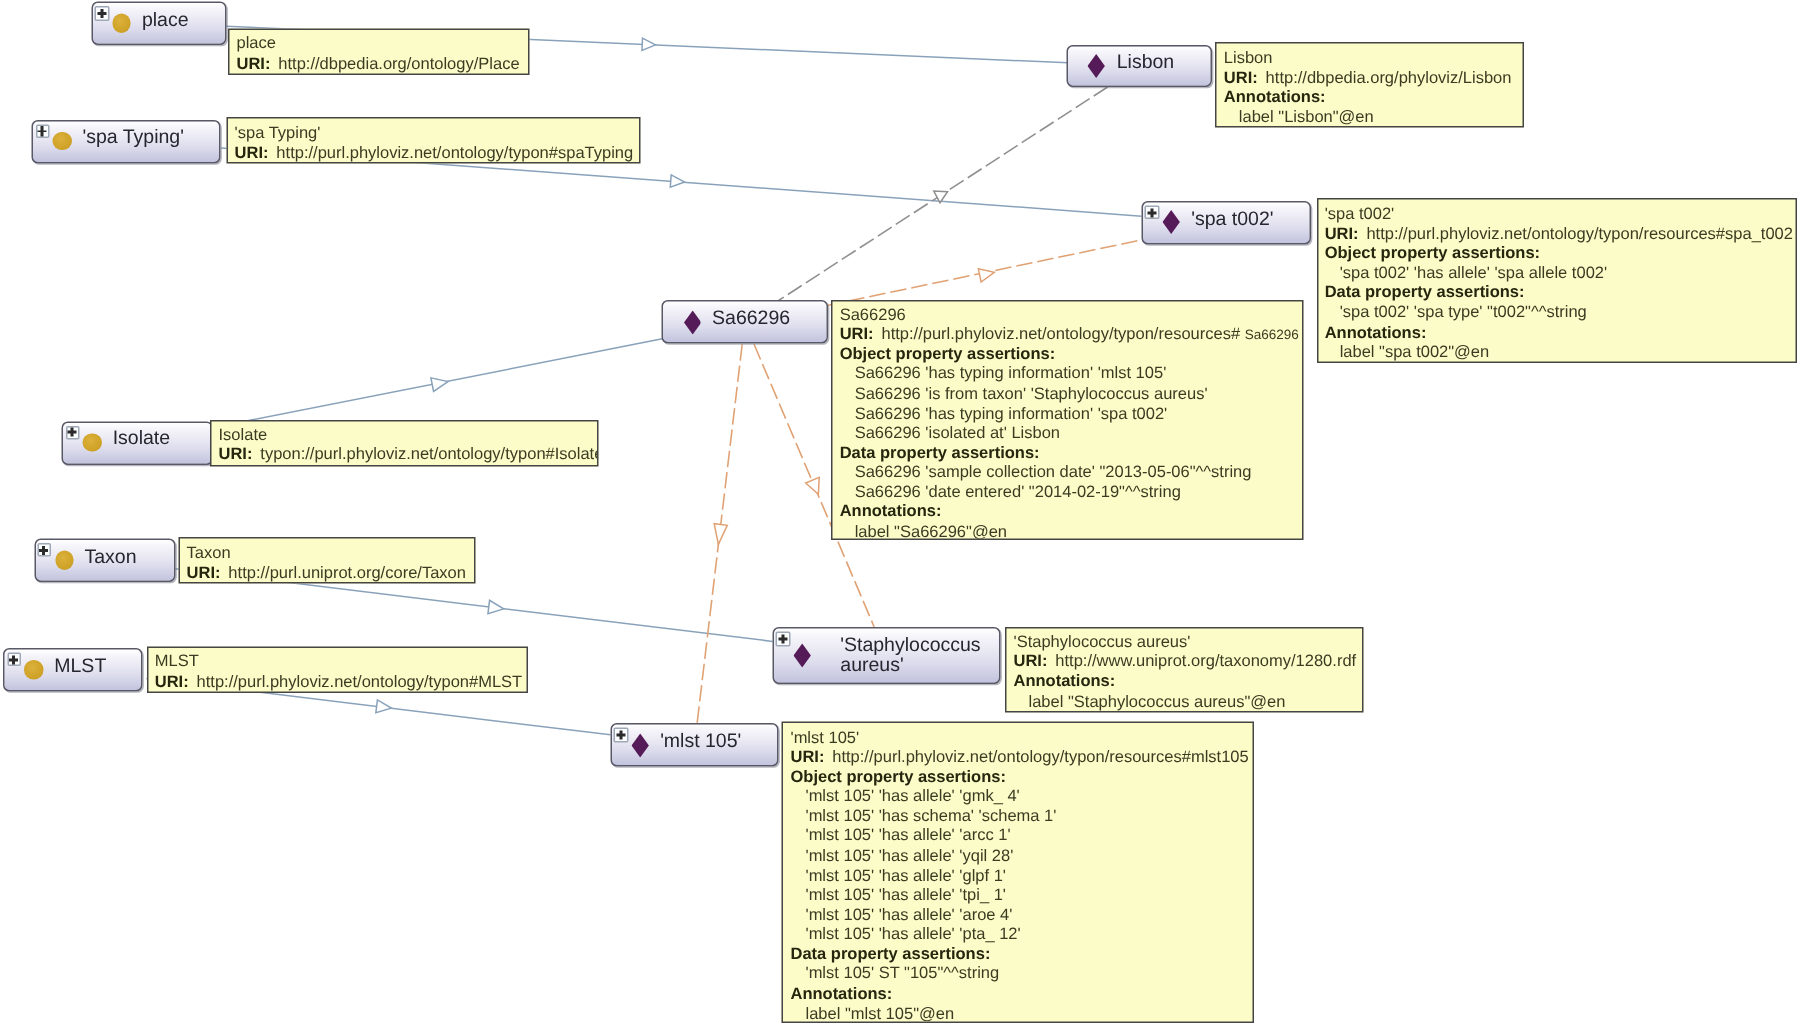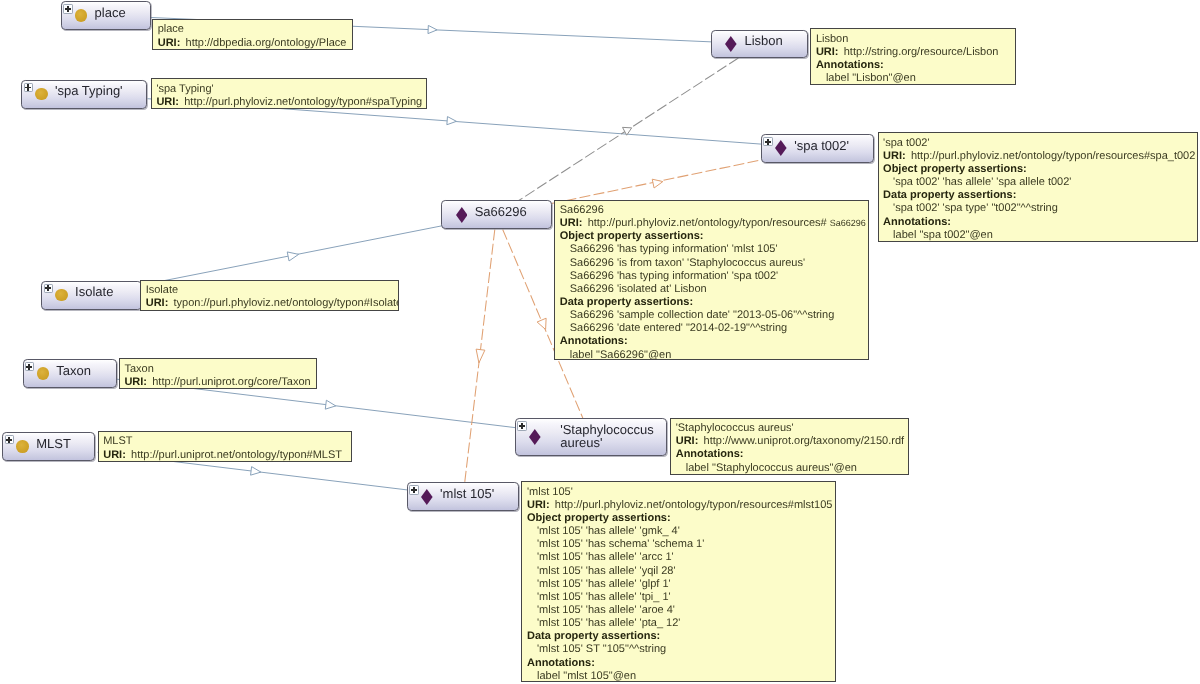--- a/index.html
+++ b/index.html
@@ -149,21 +149,21 @@
         <i class="h"></i>
         <i class="v"></i>
       </div>
       <div class="ind-icon" style="left: 13.3px; top: 5.45px; width: 11.6px; height: 16px;"><svg width="11.6" height="16" viewBox="0 0 116 160">
           <polygon points="58,0 116,80 58,160 0,80" fill="#551a58"></polygon>
         </svg></div>
       <div class="node-label" style="left: 32.3px; top: 3.8px;">'mlst 105'</div>
     </div>
     <div class="tip" style="left: 152.1px; top: 19px; width: 201.1px; height: 30.7px;"><span class="ln"><span>place</span></span><span class="ln"><b class="uri">URI:</b><span> http://dbpedia.org/ontology/Place</span></span></div>
     <div class="tip" style="left: 150.8px; top: 78.4px; width: 276.6px; height: 30.7px;"><span class="ln"><span>'spa Typing'</span></span><span class="ln"><b class="uri">URI:</b><span> http://purl.phyloviz.net/ontology/typon#spaTyping</span></span></div>
-    <div class="tip" style="left: 810.3px; top: 28.3px; width: 205.6px; height: 56.9px;"><span class="ln"><span>Lisbon</span></span><span class="ln"><b class="uri">URI:</b><span> http://string.org/resource/Lisbon</span></span><span class="ln"><b>Annotations:</b></span><span class="ln ind"><span>label "Lisbon"@en</span></span></div>
+    <div class="tip" style="left: 810.3px; top: 28.3px; width: 205.6px; height: 56.9px;"><span class="ln"><span>Lisbon</span></span><span class="ln"><b class="uri">URI:</b><span> http://dbpedia.org/phyloviz/Lisbon</span></span><span class="ln"><b>Annotations:</b></span><span class="ln ind"><span>label "Lisbon"@en</span></span></div>
     <div class="tip" style="left: 877.5px; top: 132.4px; width: 320px; height: 109.3px;"><span class="ln"><span>'spa t002'</span></span><span class="ln"><b class="uri">URI:</b><span> http://purl.phyloviz.net/ontology/typon/resources#spa_t002</span></span><span class="ln"><b>Object property assertions:</b></span><span class="ln ind"><span>'spa t002' 'has allele' 'spa allele t002'</span></span><span class="ln"><b>Data property assertions:</b></span><span class="ln ind"><span>'spa t002' 'spa type' "t002"^^string</span></span><span class="ln"><b>Annotations:</b></span><span class="ln ind"><span>label "spa t002"@en</span></span></div>
     <div class="tip" style="left: 554.2px; top: 199.6px; width: 314.5px; height: 160px;"><span class="ln"><span>Sa66296</span></span><span class="ln"><b class="uri">URI:</b><span> http://purl.phyloviz.net/ontology/typon/resources# </span><span class="sm">Sa66296</span></span><span class="ln"><b>Object property assertions:</b></span><span class="ln ind"><span>Sa66296 'has typing information' 'mlst 105'</span></span><span class="ln ind"><span>Sa66296 'is from taxon' 'Staphylococcus aureus'</span></span><span class="ln ind"><span>Sa66296 'has typing information' 'spa t002'</span></span><span class="ln ind"><span>Sa66296 'isolated at' Lisbon</span></span><span class="ln"><b>Data property assertions:</b></span><span class="ln ind"><span>Sa66296 'sample collection date' "2013-05-06"^^string</span></span><span class="ln ind"><span>Sa66296 'date entered' "2014-02-19"^^string</span></span><span class="ln"><b>Annotations:</b></span><span class="ln ind"><span>label "Sa66296"@en</span></span></div>
     <div class="tip" style="left: 140.1px; top: 279.7px; width: 259.2px; height: 31.1px;"><span class="ln"><span>Isolate</span></span><span class="ln"><b class="uri">URI:</b><span> typon://purl.phyloviz.net/ontology/typon#Isolate</span></span></div>
     <div class="tip" style="left: 118.8px; top: 358.2px; width: 198px; height: 31px;"><span class="ln"><span>Taxon</span></span><span class="ln"><b class="uri">URI:</b><span> http://purl.uniprot.org/core/Taxon</span></span></div>
-    <div class="tip" style="left: 97.6px; top: 431px; width: 254.3px; height: 30.7px;"><span class="ln"><span>MLST</span></span><span class="ln"><b class="uri">URI:</b><span> http://purl.uniprot.net/ontology/typon#MLST</span></span></div>
-    <div class="tip" style="left: 670.1px; top: 417.7px; width: 238.8px; height: 56.9px;"><span class="ln"><span>'Staphylococcus aureus'</span></span><span class="ln"><b class="uri">URI:</b><span> http://www.uniprot.org/taxonomy/2150.rdf</span></span><span class="ln"><b>Annotations:</b></span><span class="ln ind"><span>label "Staphylococcus aureus"@en</span></span></div>
+    <div class="tip" style="left: 97.6px; top: 431px; width: 254.3px; height: 30.7px;"><span class="ln"><span>MLST</span></span><span class="ln"><b class="uri">URI:</b><span> http://purl.phyloviz.net/ontology/typon#MLST</span></span></div>
+    <div class="tip" style="left: 670.1px; top: 417.7px; width: 238.8px; height: 56.9px;"><span class="ln"><span>'Staphylococcus aureus'</span></span><span class="ln"><b class="uri">URI:</b><span> http://www.uniprot.org/taxonomy/1280.rdf</span></span><span class="ln"><b>Annotations:</b></span><span class="ln ind"><span>label "Staphylococcus aureus"@en</span></span></div>
     <div class="tip" style="left: 521.4px; top: 481.4px; width: 314.5px; height: 201px;"><span class="ln"><span>'mlst 105'</span></span><span class="ln"><b class="uri">URI:</b><span> http://purl.phyloviz.net/ontology/typon/resources#mlst105</span></span><span class="ln"><b>Object property assertions:</b></span><span class="ln ind"><span>'mlst 105' 'has allele' 'gmk_ 4'</span></span><span class="ln ind"><span>'mlst 105' 'has schema' 'schema 1'</span></span><span class="ln ind"><span>'mlst 105' 'has allele' 'arcc 1'</span></span><span class="ln ind"><span>'mlst 105' 'has allele' 'yqil 28'</span></span><span class="ln ind"><span>'mlst 105' 'has allele' 'glpf 1'</span></span><span class="ln ind"><span>'mlst 105' 'has allele' 'tpi_ 1'</span></span><span class="ln ind"><span>'mlst 105' 'has allele' 'aroe 4'</span></span><span class="ln ind"><span>'mlst 105' 'has allele' 'pta_ 12'</span></span><span class="ln"><b>Data property assertions:</b></span><span class="ln ind"><span>'mlst 105' ST "105"^^string</span></span><span class="ln"><b>Annotations:</b></span><span class="ln ind"><span>label "mlst 105"@en</span></span></div>
   </div>
 
 </body></html>

